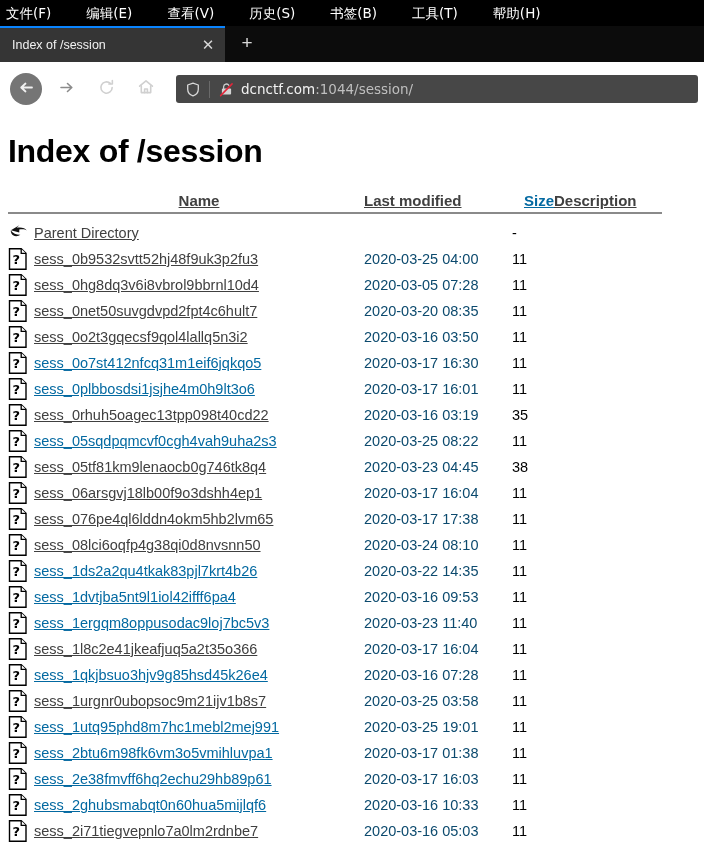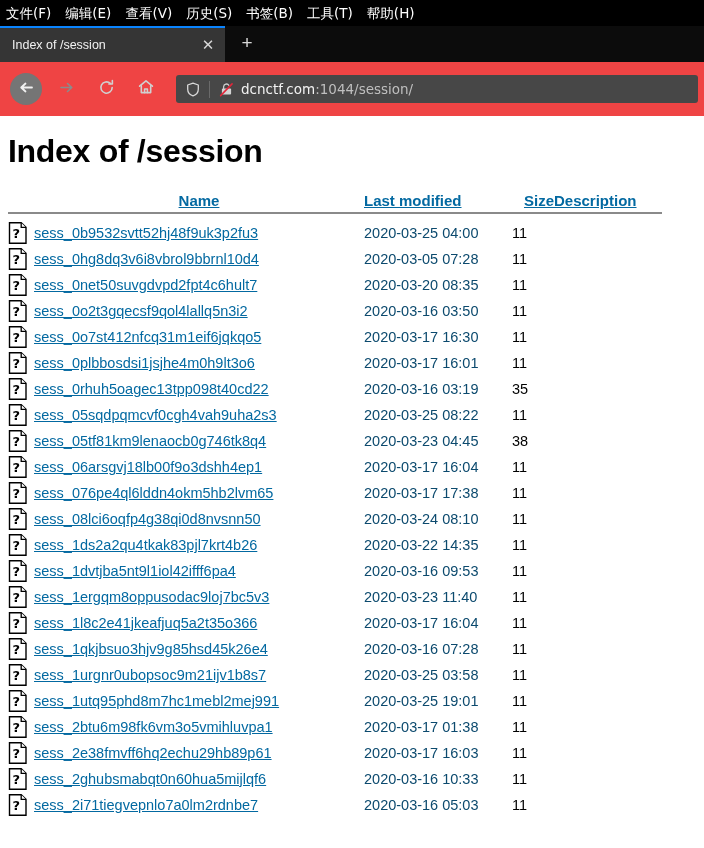--- a/index.html
+++ b/index.html
@@ -18,21 +18,21 @@
     width: 704px;
   }
 
   
   #menu-bar {
     height: 26px;
     background: #000000;
     display: flex;
     align-items: center;
     padding-left: 6px;
-    gap: 14px;
+    gap: 35px;
   }
   .menu-item {
     color: #ffffff;
     font-size: 13.5px;
     line-height: 26px;
     white-space: nowrap;
     cursor: default;
     font-family: "DejaVu Sans", "Liberation Sans", sans-serif;
   }
 
@@ -77,21 +77,21 @@
     width: 32px; height: 32px;
     line-height: 30px;
     text-align: center;
     margin-left: 6px;
     margin-bottom: 2px;
   }
 
   
   #nav-toolbar {
     height: 54px;
-    background: #ef4444;
+    background: #ffffff;
     display: flex;
     align-items: center;
     padding: 0 6px;
   }
   .nav-btn {
     width: 32px; height: 32px;
     display: flex; align-items: center; justify-content: center;
     margin-right: 2px;
     border-radius: 50%;
     flex: none;
@@ -166,21 +166,21 @@
   th.col-name  { width: 330px; text-align: center !important; }
   th.col-date  { width: 148px; text-align: center; padding-right: 4px;}
   th.col-size  { width: 42px;  text-align: right !important; }
   th.col-desc  { width: 110px; text-align: left !important; padding-left: 3px; margin-left: 20px;}
 
   th a {
     font-weight: bold;
     font-size: 15px;
     text-decoration: underline;
   }
-  a.visited-link { color: #0369a1; text-decoration: underline; }
+  a.visited-link { color: #404040; text-decoration: underline; }
   a.unvisited-link { color: #0369a1; text-decoration: underline; }
 
   tr.rule-row td {
     padding: 0;
   }
   .hrule {
     border: none;
     border-top: 2px solid #8a8a8a;
     margin: 3px 0 6px 0;
     width: 654px;
@@ -313,20 +313,32 @@
         </th>
       </tr>
       <tr class="rule-row">
         <td colspan="5">
           <hr class="hrule">
         </td>
       </tr>
     </thead>
     <tbody id="listing-body">
 
+    <tr class="entry-row">
+          <td class="cell-icon">
+            <svg class="icon-back" viewBox="0 0 22 22" xmlns="http://www.w3.org/2000/svg">
+              <path d="M9.5 5.2 C14.5 4.3 19.3 5.6 20.6 8.2 C19.2 6.9 15.6 6.3 12.4 7.2 L12.4 10.4 L3.2 8.0 L12.4 2.6 Z" fill="#111111"></path>
+              <path d="M3.0 8.2 C5.6 11.4 9.4 13.2 13.6 13.0 C11.5 14.8 8.0 15.2 5.6 13.6 C4.0 12.4 3.1 10.4 3.0 8.2 Z" fill="#111111"></path>
+            </svg>
+          </td>
+          <td class="cell-name"><a href="#" class="visited-link">Parent Directory</a></td>
+          <td class="cell-date"></td>
+          <td class="cell-size">-</td>
+          <td class="cell-desc"></td>
+        </tr>
         <tr class="entry-row">
           <td class="cell-icon">
             <svg class="icon-file" viewBox="0 0 20 22" xmlns="http://www.w3.org/2000/svg">
               <path d="M1.5 0.8 H13.2 L18 5.4 V21.2 H1.5 Z" fill="#ffffff" stroke="#000000" stroke-width="1.4"></path>
               <path d="M13.2 0.8 L13.2 5.4 L18 5.4" fill="#ffffff" stroke="#000000" stroke-width="1.3"></path>
               <text x="8.3" y="16.4" font-size="13" font-weight="bold" text-anchor="middle" fill="#000000" font-family="DejaVu Sans, sans-serif">?</text>
             </svg>
           </td>
           <td class="cell-name"><a href="#" class="visited-link">sess_0b9532svtt52hj48f9uk3p2fu3</a></td>
           <td class="cell-date">2020-03-25 04:00</td>

